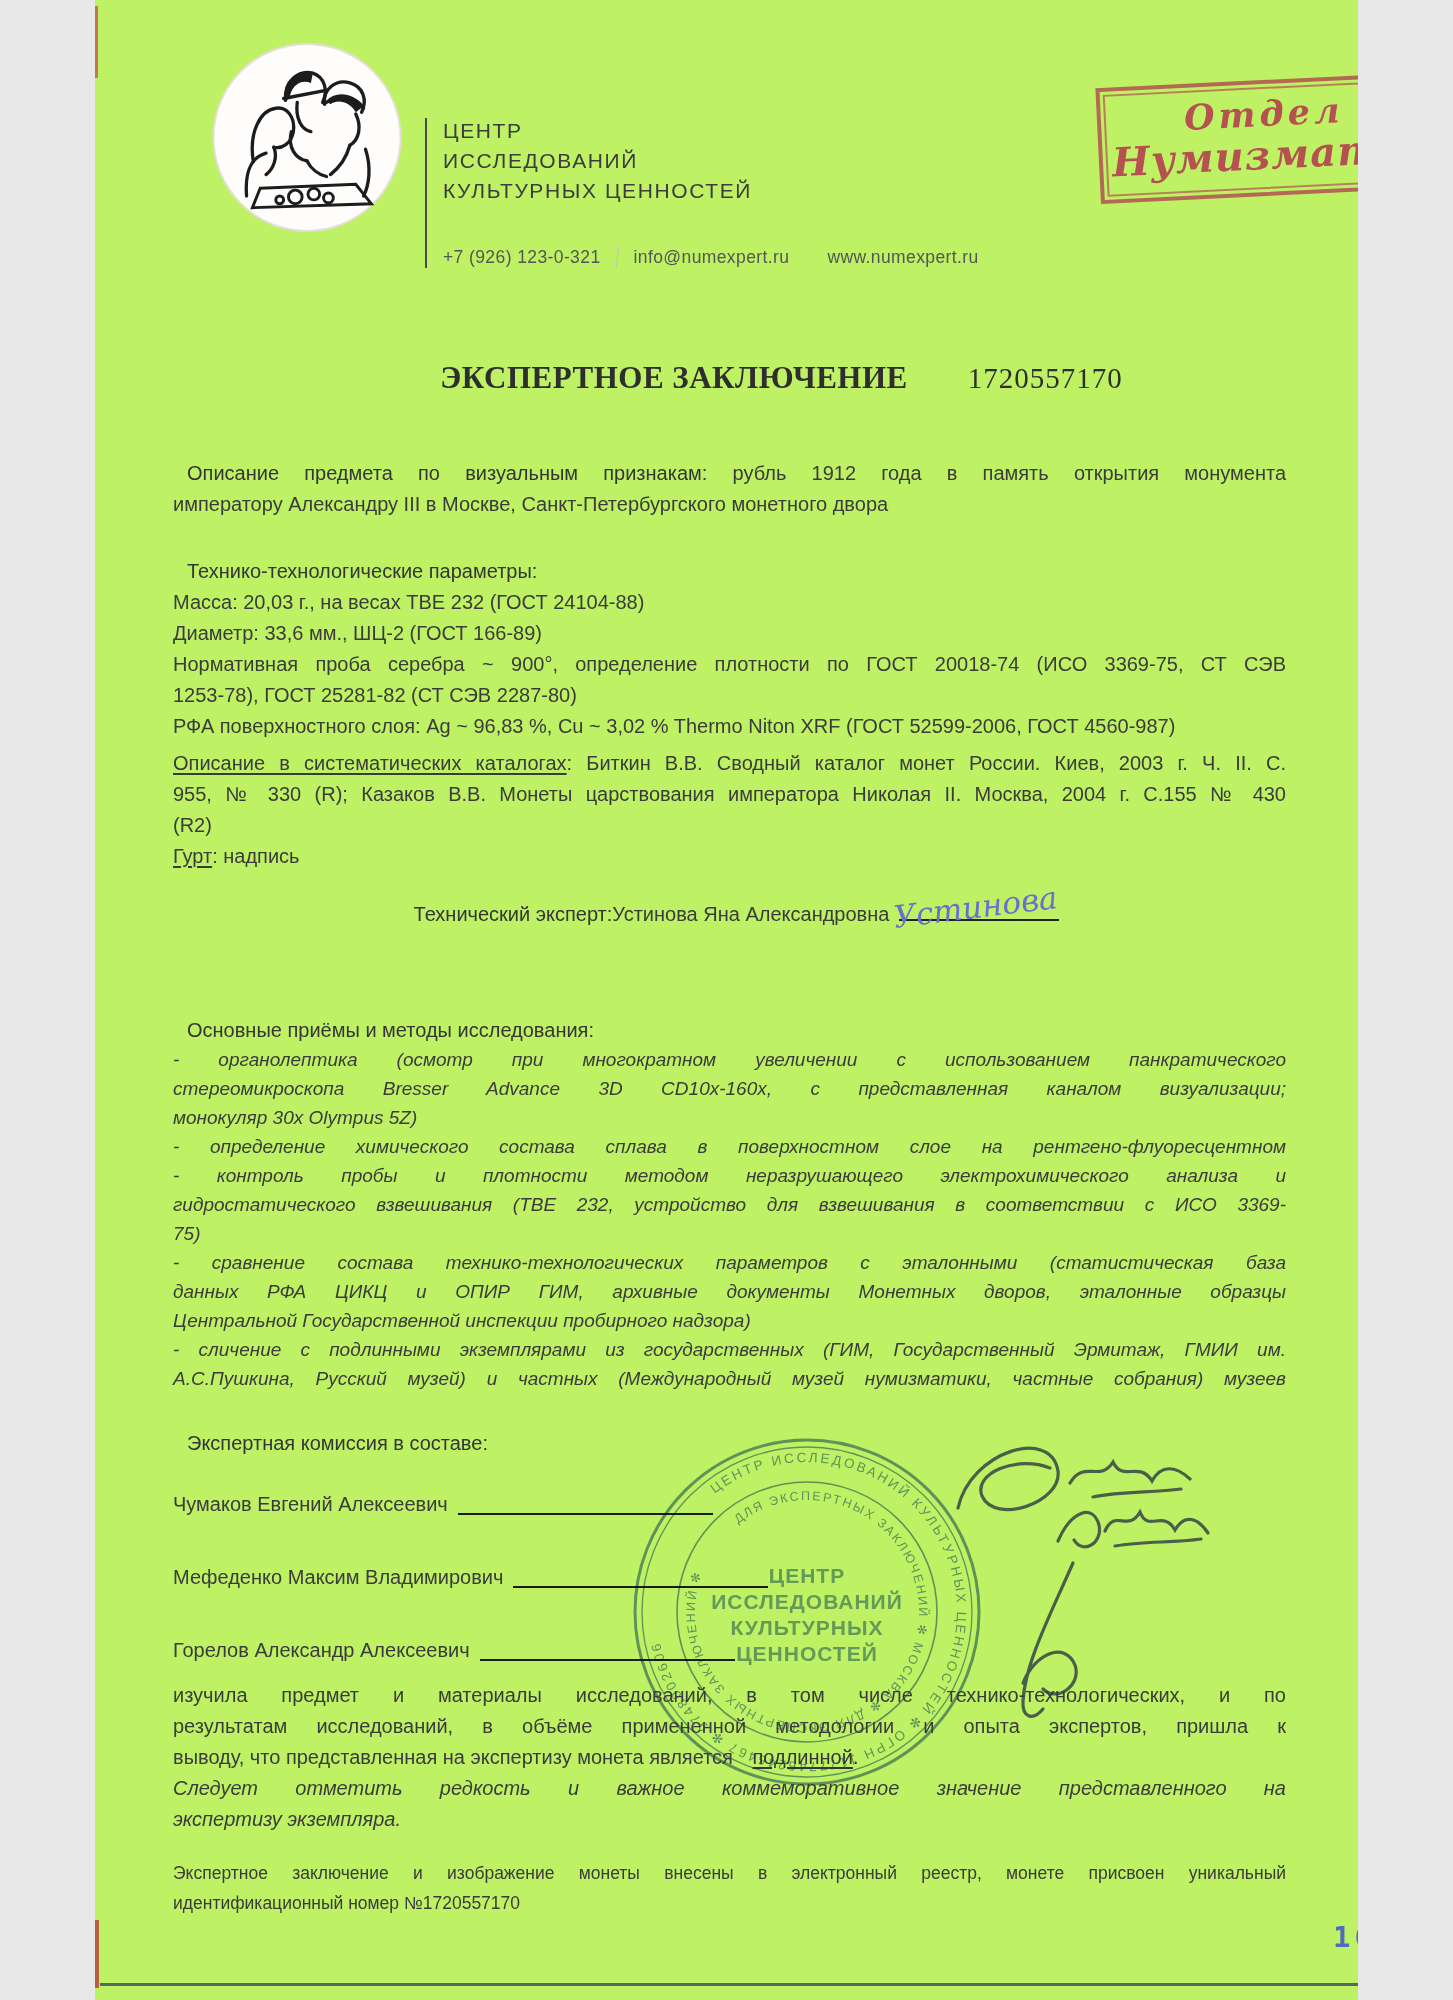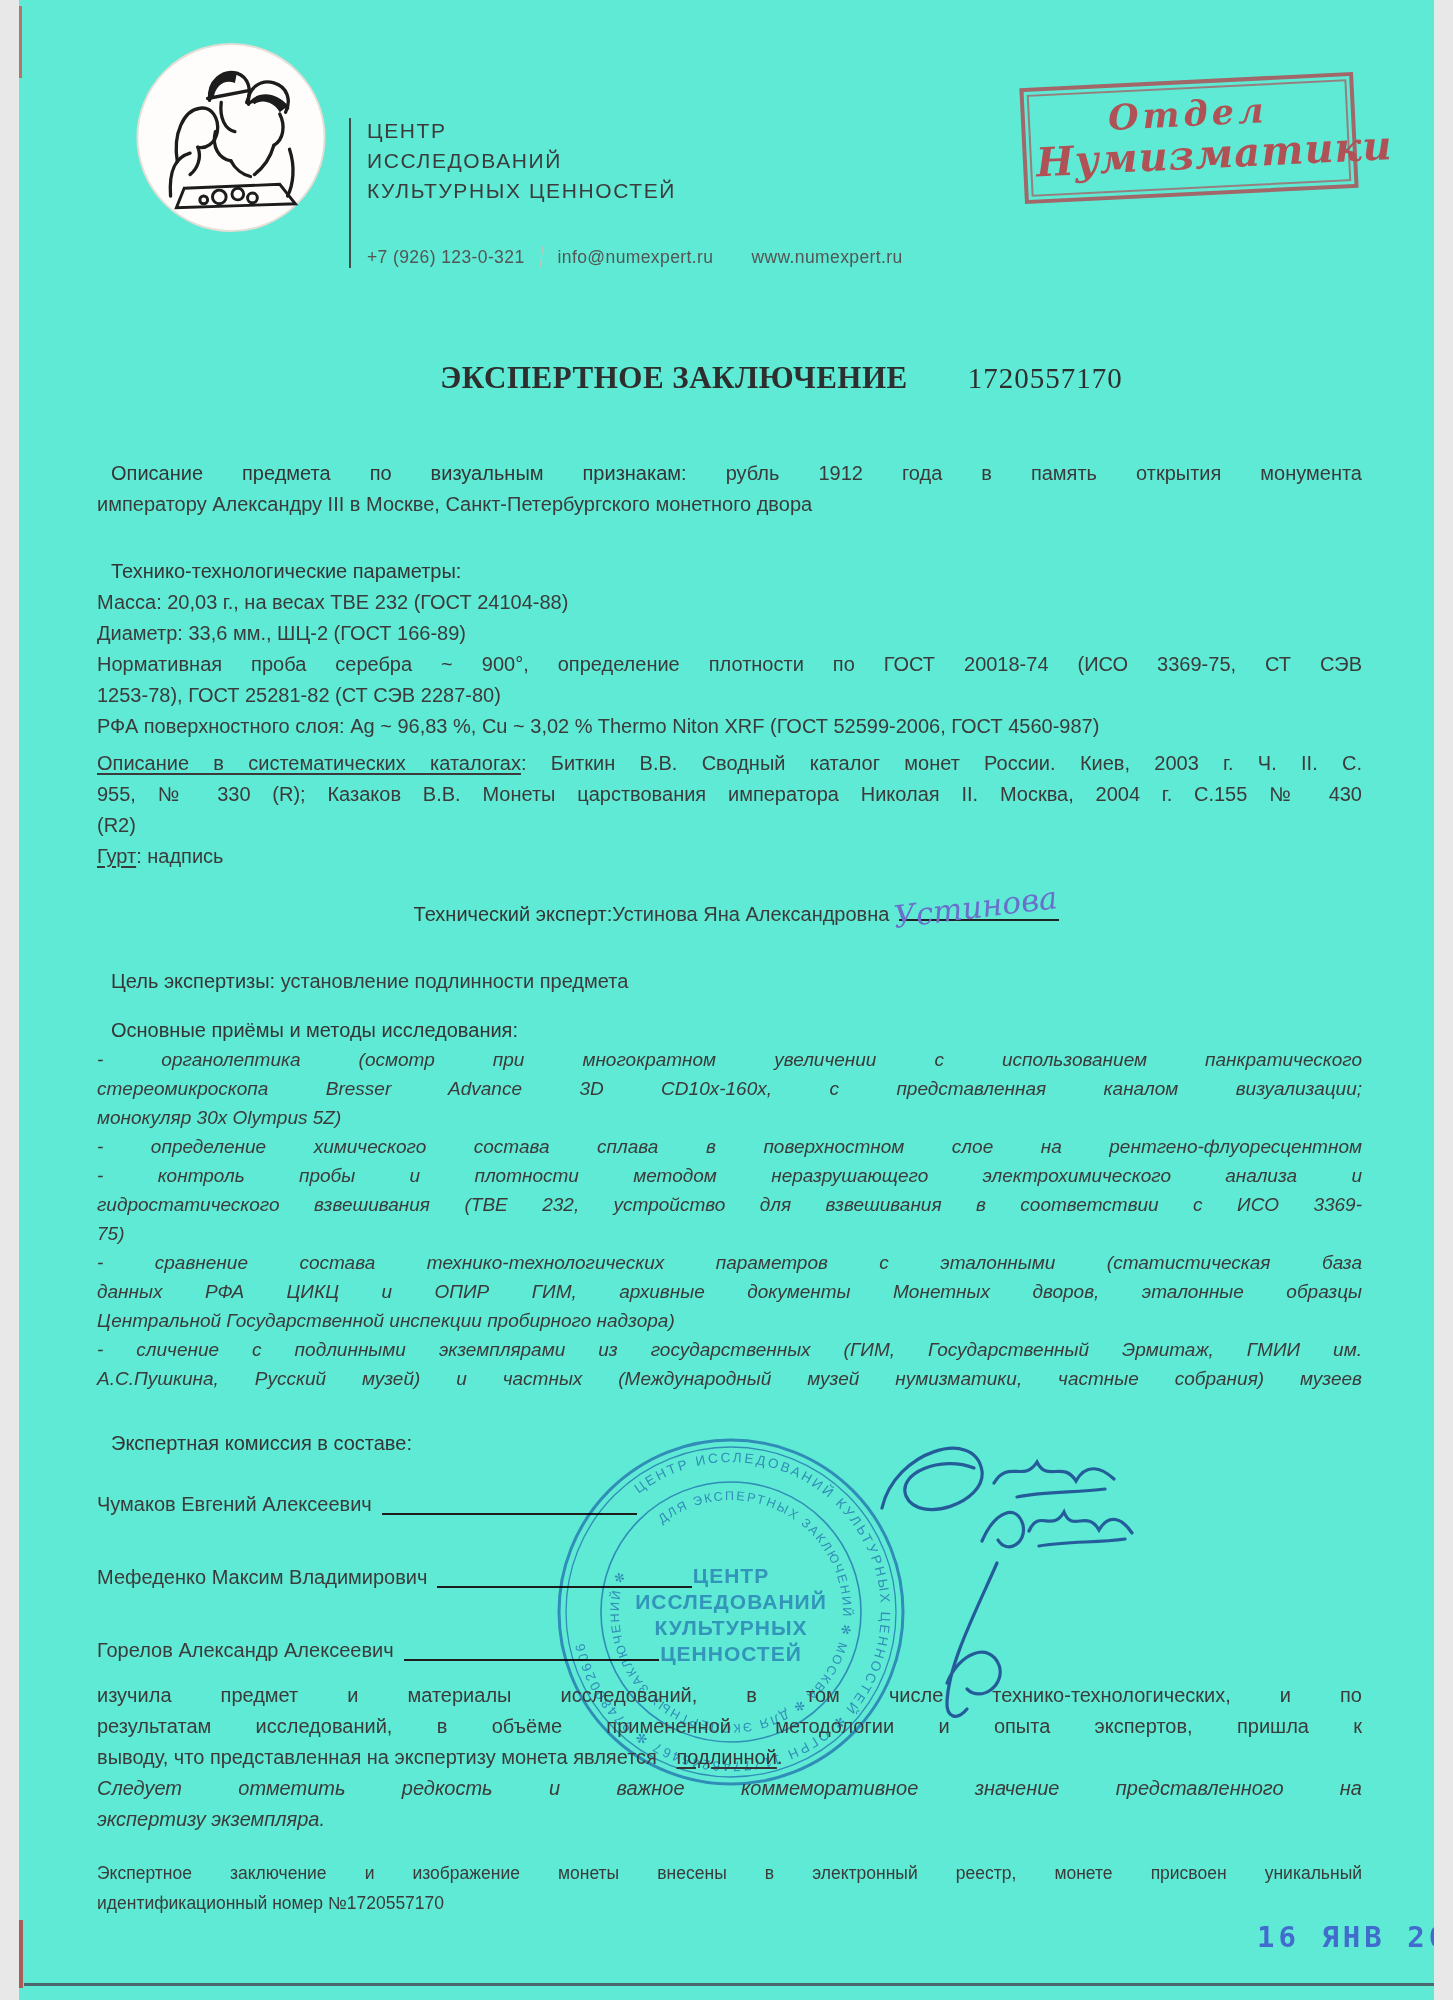--- a/index.html
+++ b/index.html
@@ -1,16 +1,16 @@
 <!DOCTYPE html>
 <html><head>
 <meta charset="utf-8">
 <style>
   html,body{margin:0;padding:0;background:#e8e8e8;}
-  .page{position:relative;width:1415px;height:2000px;background:#5eead4;margin:0 auto;overflow:hidden;
+  .page{position:relative;width:1263px;height:2000px;background:#bef264;margin:0 auto;overflow:hidden;
         font-family:"Liberation Sans","DejaVu Sans",sans-serif;color:#3b3b3b;}
   
   .edge-left-top{position:absolute;left:0;top:6px;width:3px;height:72px;background:#c5574d;opacity:.8;}
   .edge-left-bottom{position:absolute;left:0;top:1920px;width:4px;height:68px;background:#b3473f;opacity:.85;}
   .bottom-scan-line{position:absolute;left:5px;right:0;top:1983px;height:3px;background:#47525c;opacity:.85;}
 
   
   .logo{position:absolute;left:112px;top:40px;width:200px;height:195px;}
   .hdr-divider{position:absolute;left:330px;top:118px;width:2px;height:150px;background:#4a4a4a;}
   .org{position:absolute;left:348px;top:116px;font-size:21px;line-height:30px;letter-spacing:1.6px;color:#3c3c3c;}
@@ -158,23 +158,20 @@
   <div class="sec sec-expert">
     <span class="expert-line">
       <b>Технический эксперт:</b>
       <span> Устинова Яна Александровна</span>
       <span class="sig-line">
           <span class="handwriting">Устинова</span>
         </span>
     </span>
   </div>
 
-  <div class="sec sec-purpose">
-    <span class="ln"><b>Цель экспертизы:</b><span> установление подлинности предмета</span></span>
-  </div>
 
   <div class="sec sec-methods it">
     <span class="ln heading" style="font-style:normal"><b>Основные приёмы и методы исследования:</b></span>
     <span class="ln jl">- органолептика (осмотр при многократном увеличении с использованием панкратического</span>
     <span class="ln jl">стереомикроскопа Bresser Advance 3D CD10x-160x, с представленная каналом визуализации;</span>
     <span class="ln">монокуляр 30x Olympus 5Z)</span>
     <span class="ln jl">- определение химического состава сплава в поверхностном слое на рентгено-флуоресцентном</span>
     <span class="ln jl">- контроль пробы и плотности методом неразрушающего электрохимического анализа и</span>
     <span class="ln jl">гидростатического взвешивания (ТВЕ 232, устройство для взвешивания в соответствии с ИСО 3369-</span>
     <span class="ln">75)</span>

